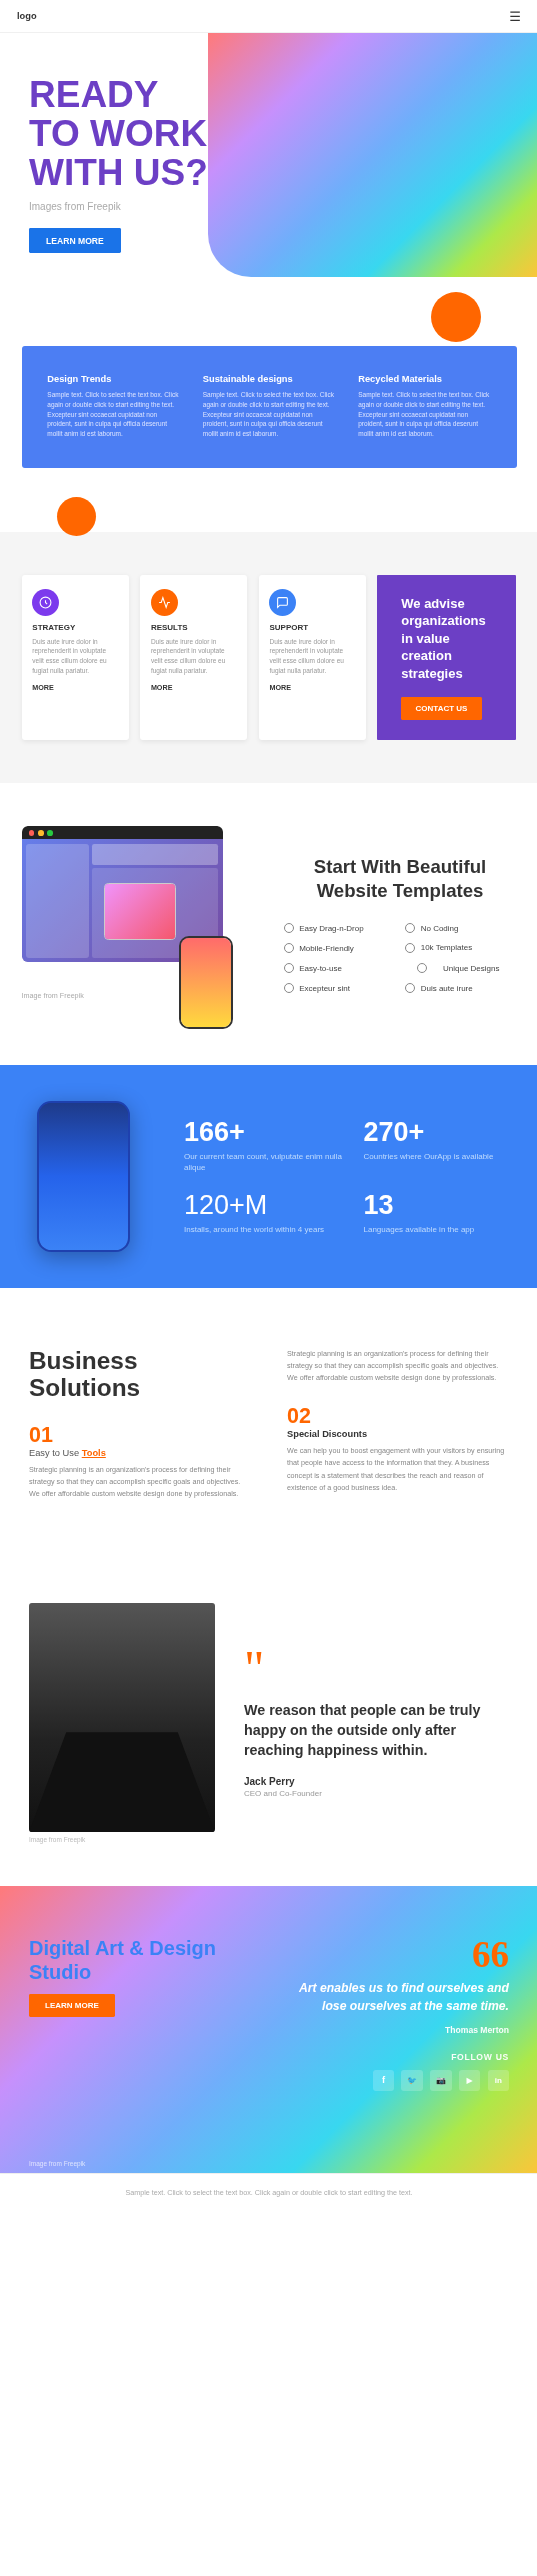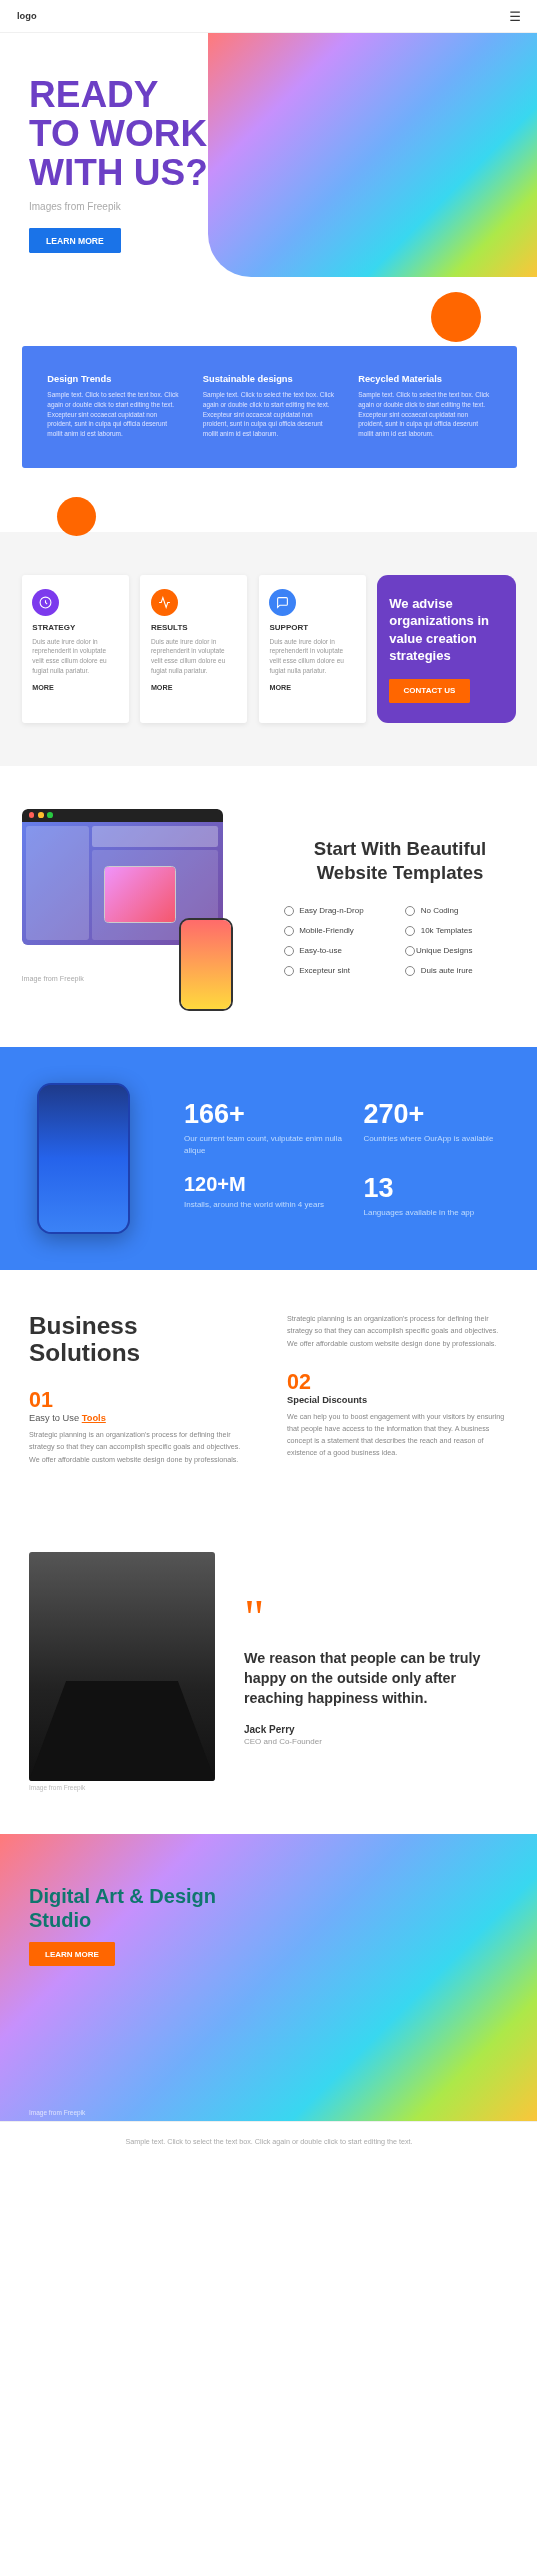--- a/index.html
+++ b/index.html
@@ -75,21 +75,21 @@
       <div style="width:27px; height:27px; background:#3b82f6; border-radius:50%; display:flex; align-items:center; justify-content:center; margin-bottom:7.2px;">
         <svg width="13" height="13" viewBox="0 0 24 24" fill="none" stroke="white" stroke-width="2">
             <path d="M21 15a2 2 0 0 1-2 2H7l-4 4V5a2 2 0 0 1 2-2h14a2 2 0 0 1 2 2z"></path>
           </svg>
       </div>
       <div style="font-size:8px; font-weight:bold; color:#333; text-transform:uppercase; margin-bottom:4.3px;">SUPPORT</div>
       <div style="font-size:6.5px; color:#999; line-height:1.5;">Duis aute irure dolor in reprehenderit in voluptate velit esse cillum dolore eu fugiat nulla pariatur.</div>
       <span style="font-size:7.2px; font-weight:bold; color:#333; margin-top:7.2px; display:block; text-transform:uppercase; cursor:pointer;">MORE</span>
     </div>
 
-    <div style="background:#6c3fc5; padding:20px 12px; border-radius:11px; color:#fff;">
+    <div style="background:#6c3fc5; padding:20px 24px; border-radius:1px; color:#fff;">
       <h3 style="font-size:13px; font-weight:bold; line-height:1.35; margin-bottom:14.3px; color:#fff;">We advise organizations in value creation strategies</h3>
       <button style="background:#ff6600; color:#fff; border:none; padding:7.2px 14.3px; font-size:8px; cursor:pointer; border-radius:1.4px; font-weight:bold;">CONTACT US</button>
     </div>
   </div>
 </section>
 
 <section style="padding:43px 21.5px; background:#fff;">
   <div style="display:grid; grid-template-columns:1fr 1fr; gap:29px; align-items:center;">
     <div style="position:relative; padding-bottom:21.5px;">
 
@@ -133,21 +133,21 @@
           <span>Mobile-Friendly</span>
         </div>
         <div style="display:flex; align-items:flex-start; gap:5.7px; font-size:8px; color:#444;">
           <div style="width:10px;height:10px;border:1.4px solid #888;border-radius:50%;flex-shrink:0;"></div>
           <span>10k Templates</span>
         </div>
         <div style="display:flex; align-items:center; gap:5.7px; font-size:8px; color:#444;">
           <div style="width:10px;height:10px;border:1.4px solid #888;border-radius:50%;flex-shrink:0;"></div>
           <span>Easy-to-use</span>
         </div>
-        <div style="display:flex; align-items:center; gap:1px; font-size:8px; color:#444;">
+        <div style="display:flex; align-items:center; gap:16px; font-size:8px; color:#444;margin-left:12px;">
           <div style="width:10px;height:10px;border:1.4px solid #888;border-radius:50%;flex-shrink:0;"></div>
           <span>Unique Designs</span>
         </div>
         <div style="display:flex; align-items:center; gap:5.7px; font-size:8px; color:#444;">
           <div style="width:10px;height:10px;border:1.4px solid #888;border-radius:50%;flex-shrink:0;"></div>
           <span>Excepteur sint</span>
         </div>
         <div style="display:flex; align-items:center; gap:5.7px; font-size:8px; color:#444;">
           <div style="width:10px;height:10px;border:1.4px solid #888;border-radius:50%;flex-shrink:0;"></div>
           <span>Duis aute irure</span>
@@ -166,31 +166,31 @@
   <div style="display:grid; grid-template-columns:1fr 1fr; gap:17px;">
     <div>
       <h3 style="font-size:27px; font-weight:bold; color:#fff;">166+</h3>
       <p style="font-size:8px; color:#bfdbfe; line-height:1.4; margin-top:2.9px;">Our current team count, vulputate enim nulla alique</p>
     </div>
     <div>
       <h3 style="font-size:27px; font-weight:bold; color:#fff;">270+</h3>
       <p style="font-size:8px; color:#bfdbfe; line-height:1.4; margin-top:2.9px;">Countries where OurApp is available</p>
     </div>
     <div>
-      <h3 style="font-size:20px; font-weight:bold; color:#fff;">120+M</h3>
+      <h3 style="font-size:27px; font-weight:normal; color:#fff;">120+M</h3>
       <p style="font-size:8px; color:#bfdbfe; line-height:1.4; margin-top:2.9px;">Installs, around the world within 4 years</p>
     </div>
     <div>
       <h3 style="font-size:27px; font-weight:bold; color:#fff;">13</h3>
       <p style="font-size:8px; color:#bfdbfe; line-height:1.4; margin-top:2.9px;">Languages available in the app</p>
     </div>
   </div>
 </section>
 
-<section style="padding:43px 29px; background:#fff;">
+<section style="padding:60px 29px; background:#fff;">
   <div style="display:grid; grid-template-columns:1fr 1fr; gap:36px;">
     <div>
       <h2 style="font-size:24.4px; font-weight:900; color:#333; margin-bottom:21.5px; line-height:1.1;">Business Solutions</h2>
       <div>
         <div style="font-size:21.5px; font-weight:bold; color:#ff6600;">01</div>
         <div style="font-size:9.3px; color:#ff6600; margin-bottom:5.7px;">
           <span style="color:#555;">Easy to Use </span><span style="color:#ff6600; font-weight:bold; text-decoration:underline;">Tools</span>
         </div>
         <div style="font-size:7.2px; color:#888; line-height:1.7;">Strategic planning is an organization's process for defining their strategy so that they can accomplish specific goals and objectives. We offer affordable custom website design done by professionals.</div>
       </div>
@@ -220,22 +220,37 @@
     <p style="font-size:14.3px; font-weight:bold; color:#333; line-height:1.4; margin-bottom:16px;">We reason that people can be truly happy on the outside only after reaching happiness within.</p>
     <div style="font-size:10px; font-weight:bold; color:#333;">Jack Perry</div>
     <div style="font-size:8px; color:#999; margin-top:2.2px;">CEO and Co-Founder</div>
   </div>
 </section>
 
 <section style="position:relative; padding:50px 29px 57px; overflow:hidden; min-height:287px;">
   <div style="position:absolute; inset:0; background:linear-gradient(135deg, #ff6b6b 0%, #c084fc 25%, #60a5fa 50%, #22d3ee 70%, #a3e635 85%, #fbbf24 100%); opacity:0.9; z-index:0;"></div>
   <div style="position:relative; z-index:2; display:grid; grid-template-columns:1fr 1fr; gap:29px;">
     <div>
-      <h2 style="font-size:20px; font-weight:bold; color:#0f766e; margin-bottom:10px; line-height:1.2;">Digital Art &amp; Design Studio</h2>
+      <h2 style="font-size:20px; font-weight:bold; color:#3b82f6; margin-bottom:10px; line-height:1.2;">Digital Art &amp; Design Studio</h2>
       <button style="background:#ff6600; color:#fff; border:none; padding:7.2px 16px; font-size:8px; cursor:pointer; border-radius:1.4px; font-weight:bold;">LEARN MORE</button>
+    </div>
+    <div style="text-align:right;">
+      <div style="font-size:37px; color:#ff6600; font-weight:bold; line-height:1; margin-bottom:7.2px; font-family:Georgia,serif;">66</div>
+      <p style="font-size:12.2px; font-style:italic; color:#fff; font-weight:bold; line-height:1.45; margin-bottom:10px;">Art enables us to find ourselves and lose ourselves at the same time.</p>
+      <div style="font-size:8.6px; color:rgba(255,255,255,0.95); font-weight:bold;">Thomas Merton</div>
+      <div style="margin-top:17px; text-align:right;">
+        <div style="font-size:8.6px; color:rgba(255,255,255,0.95); margin-bottom:7.2px; font-weight:bold; letter-spacing:0.7px;">FOLLOW US</div>
+        <div style="display:flex; gap:7.2px; justify-content:flex-end;">
+          <div style="width:21.5px;height:21.5px;background:rgba(255,255,255,0.2);border-radius:2.9px;display:flex;align-items:center;justify-content:center;color:#fff;font-size:9.3px;font-weight:bold;cursor:pointer;">f</div>
+          <div style="width:21.5px;height:21.5px;background:rgba(255,255,255,0.2);border-radius:2.9px;display:flex;align-items:center;justify-content:center;color:#fff;font-size:8px;cursor:pointer;">🐦</div>
+          <div style="width:21.5px;height:21.5px;background:rgba(255,255,255,0.2);border-radius:2.9px;display:flex;align-items:center;justify-content:center;color:#fff;font-size:8px;cursor:pointer;">📷</div>
+          <div style="width:21.5px;height:21.5px;background:rgba(255,255,255,0.2);border-radius:2.9px;display:flex;align-items:center;justify-content:center;color:#fff;font-size:8px;cursor:pointer;">▶</div>
+          <div style="width:21.5px;height:21.5px;background:rgba(255,255,255,0.2);border-radius:2.9px;display:flex;align-items:center;justify-content:center;color:#fff;font-size:8px;font-weight:bold;cursor:pointer;">in</div>
+        </div>
+      </div>
     </div>
   </div>
   <p style="position:absolute; bottom:5.7px; left:29px; font-size:6.5px; color:rgba(255,255,255,0.7); z-index:2;">Image from Freepik</p>
 </section>
 
 <footer style="background:#fff; padding:14.3px 21.5px; border-top:0.7px solid #eee;">
   <p style="font-size:7.2px; color:#aaa; line-height:1.5; text-align:center;">Sample text. Click to select the text box. Click again or double click to start editing the text.</p>
 </footer>
 
 

